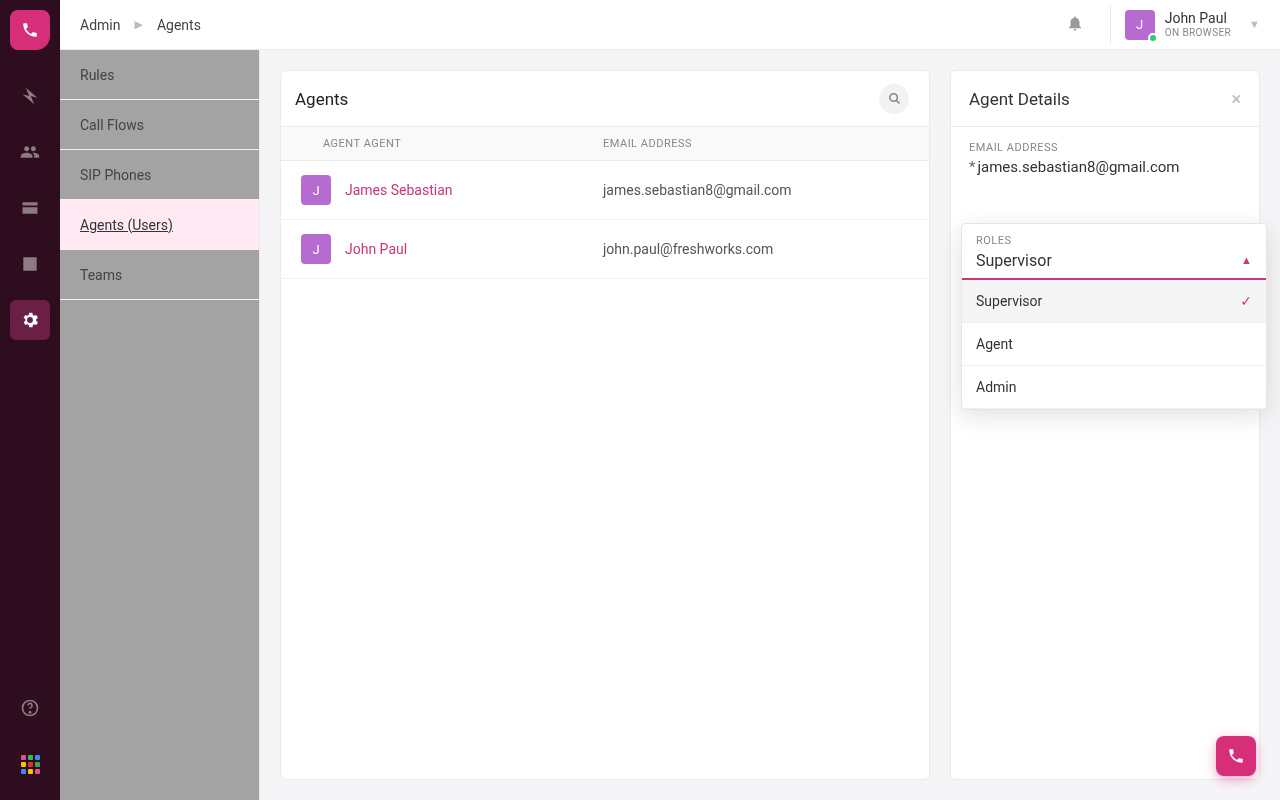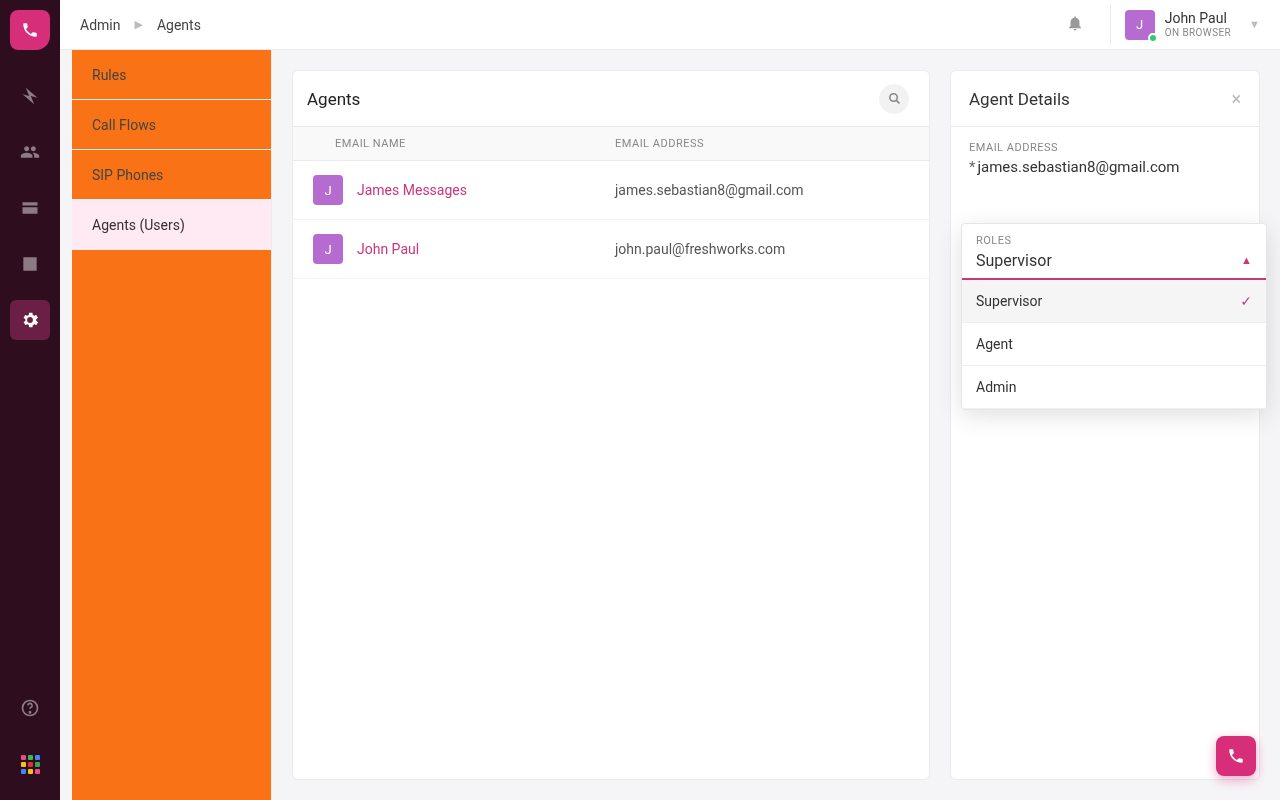--- a/index.html
+++ b/index.html
@@ -75,35 +75,34 @@
   .user-meta { display:flex; flex-direction:column; line-height:1.1; }
   .user-name { font-size:14px; color:#333; }
   .user-status { font-size:10px; color:#888; letter-spacing:0.4px; }
   .user-chev { color:#bbb; margin-left:8px; font-size:11px; }
 
   
   .body { flex:1; display:flex; min-height:0; }
 
   .sidebar {
     width: 200px;
-    background:#f97316;
+    background:#a3a3a3;
     border-right:1px solid #ebebeb;
     flex-shrink:0;
     overflow-y:auto;
-    margin-left:12px;
   }
   .side-item {
     height:50px;
     display:flex; align-items:center;
     padding:0 20px;
     font-size:14px; color:#444;
     border-bottom:1px solid #f2f2f2;
     cursor:pointer;
   }
-  .side-item.active { background:#ffe9f2; color:#333; }
+  .side-item.active { background:#ffe9f2; color:#333;text-decoration:underline; }
 
   .content {
     flex:1;
     padding: 20px;
     display:flex;
     gap:20px;
     min-width:0;
     position: relative;
   }
 
@@ -313,43 +312,44 @@
       </div>
     </div>
 
     <div class="body">
 
       <div class="sidebar" id="sidebar">
           <div class="side-item">Rules</div>
           <div class="side-item">Call Flows</div>
           <div class="side-item">SIP Phones</div>
           <div class="side-item active">Agents (Users)</div>
+          <div class="side-item">Teams</div>
         </div>
 
       <div class="content">
 
         <div class="card main-card">
           <div class="card-header">
             <div class="card-title">Agents</div>
             <div class="search-btn">
               <svg width="15" height="15" viewBox="0 0 24 24" fill="none" stroke="currentColor" stroke-width="2.5">
                   <circle cx="10.5" cy="10.5" r="6"></circle>
                   <path d="M20 20l-5-5"></path>
                 </svg>
             </div>
           </div>
           <div class="table-head">
-            <div class="col-name">EMAIL NAME</div>
+            <div class="col-name">AGENT AGENT</div>
             <div class="col-email">EMAIL ADDRESS</div>
           </div>
           <div id="rows">
               <div class="row">
                 <div class="row-inner">
                   <div class="avatar-sm">J</div>
-                  <div class="row-name">James Messages</div>
+                  <div class="row-name">James Sebastian</div>
                 </div>
                 <div class="row-email">james.sebastian8@gmail.com</div>
               </div>
               <div class="row">
                 <div class="row-inner">
                   <div class="avatar-sm">J</div>
                   <div class="row-name">John Paul</div>
                 </div>
                 <div class="row-email">john.paul@freshworks.com</div>
               </div>

